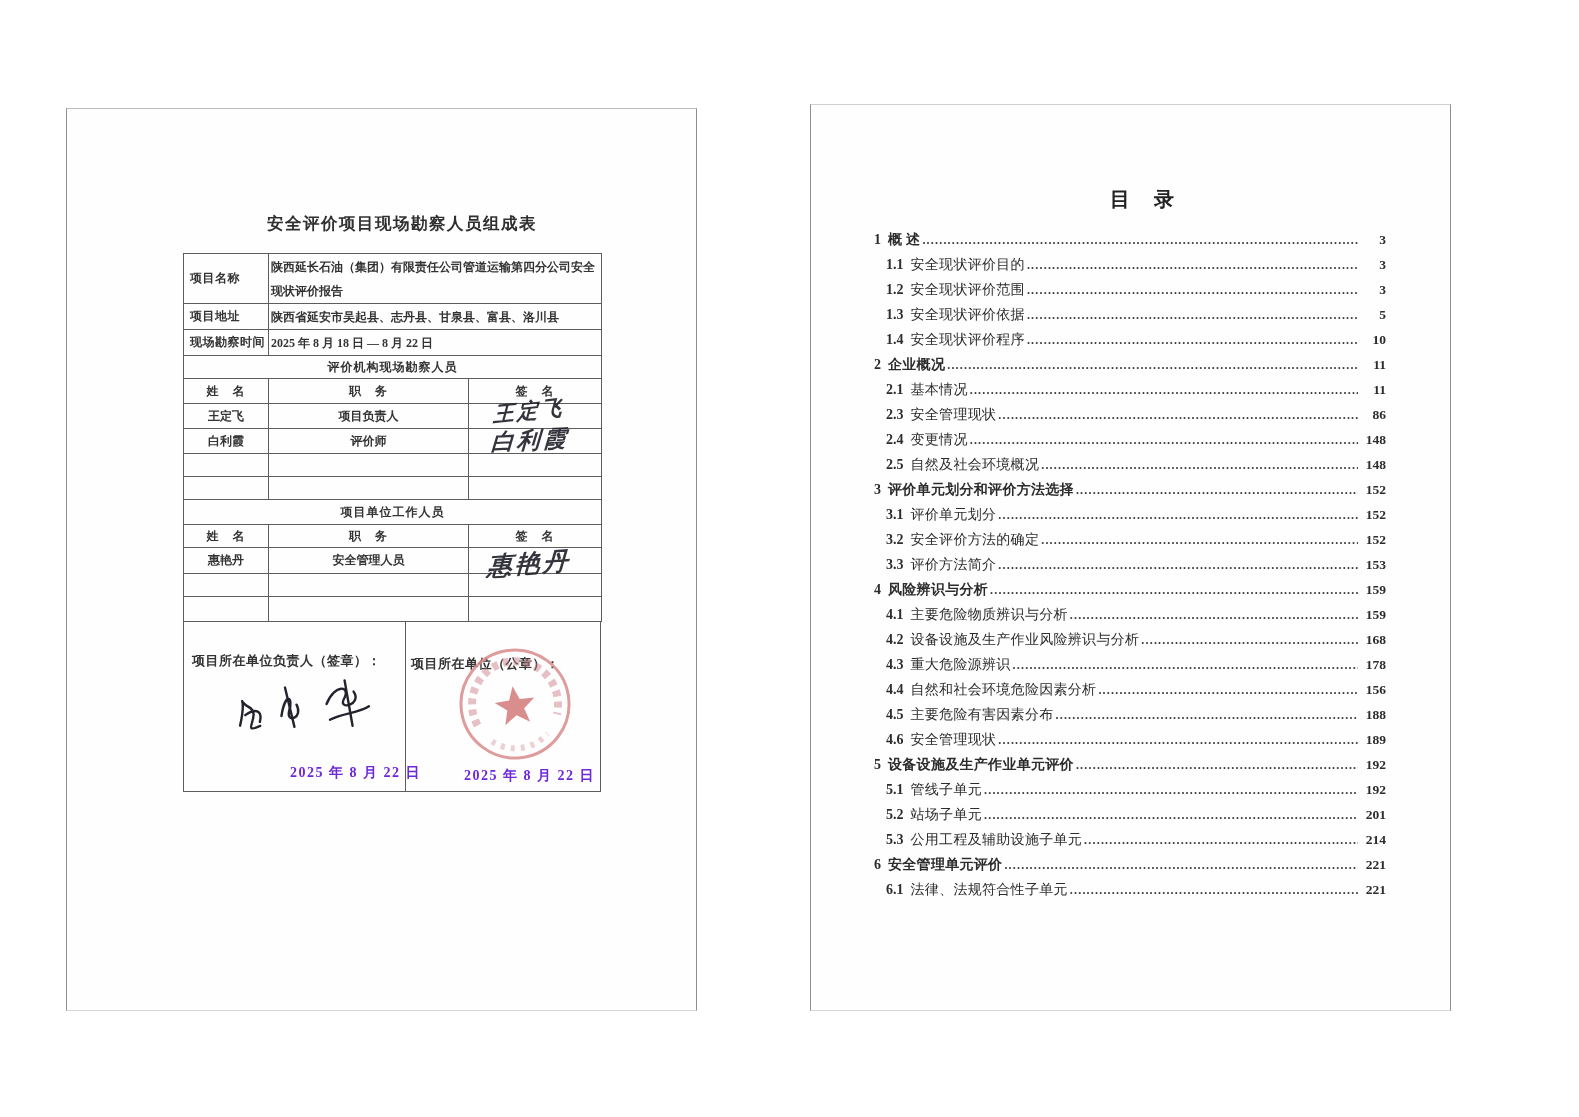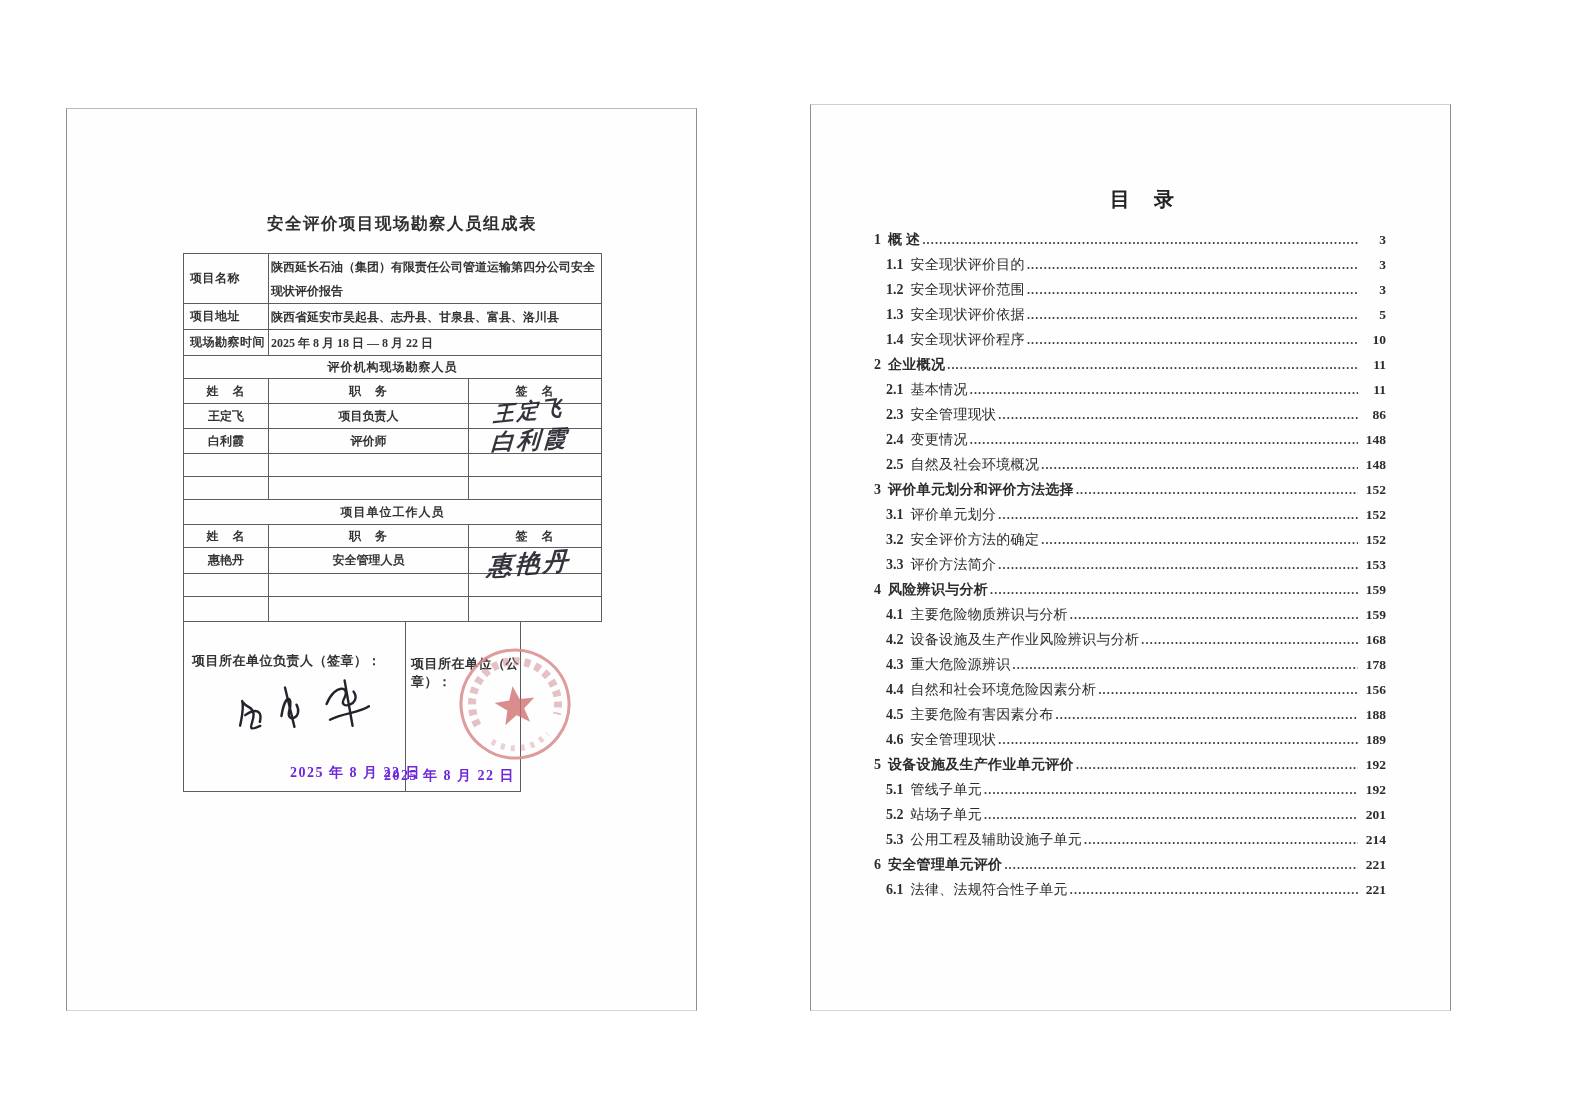--- a/index.html
+++ b/index.html
@@ -22,21 +22,21 @@
   .tbl-wrap { position:absolute; left:116px; top:144px; width:418px; }
   table.survey { border-collapse:collapse; width:418px; table-layout:fixed;
     font-size:12px; color:#333; }
   table.survey td { border:1px solid #5d5d5d; overflow:visible; }
   td.lab { font-weight:bold; padding-left:6px; text-align:left; letter-spacing:0.5px; }
   td.val { padding-left:2px; text-align:left; font-weight:600; line-height:24px; }
   td.span-head { text-align:center; font-weight:bold; letter-spacing:1px; }
   td.col-head { text-align:center; font-weight:bold; letter-spacing:1px; }
   td.cell-c { text-align:center; font-weight:600; }
 
-  .bottom-box { position:relative; width:338px; height:170px;
+  .bottom-box { position:relative; width:418px; height:170px;
     border:1px solid #5d5d5d; border-top:none; }
   .bb-divider { position:absolute; left:221px; top:0; bottom:0; width:1px; background:#5d5d5d; }
   .bb-label { position:absolute; font-size:13px; font-weight:bold; letter-spacing:0.5px; color:#333; }
   .bb-date  { position:absolute; font-size:14px; font-weight:600; letter-spacing:1.5px; color:#6d28d9; z-index:3; }
 
   .sig { position:absolute; color:#23232d; font-weight:600; font-style:italic;
     letter-spacing:3px; white-space:nowrap; opacity:0.92; z-index:2; }
   .sig-1 { left:426px; top:288px; font-size:21px; transform:rotate(-6deg) skewX(-8deg); }
   .sig-2 { left:424px; top:316px; font-size:23px; transform:rotate(-3deg) skewX(-6deg); }
   .sig-3 { left:420px; top:438px; font-size:25px; transform:rotate(-4deg) skewX(-7deg); }

